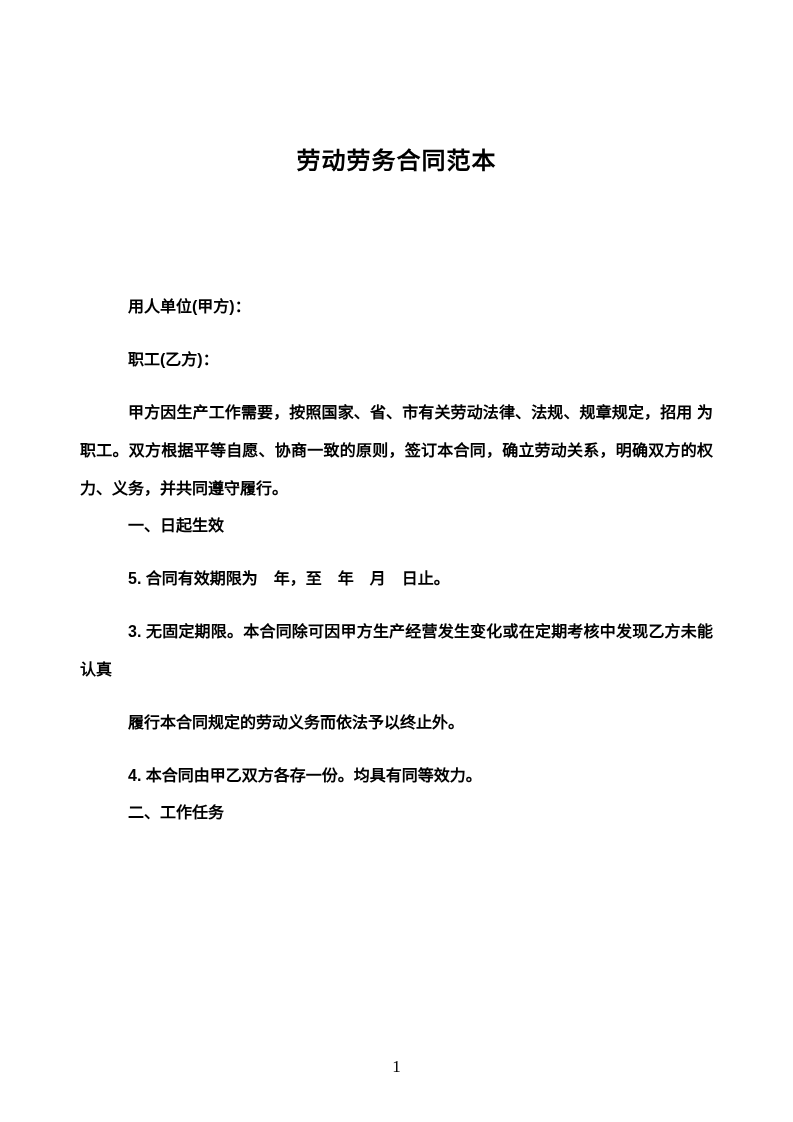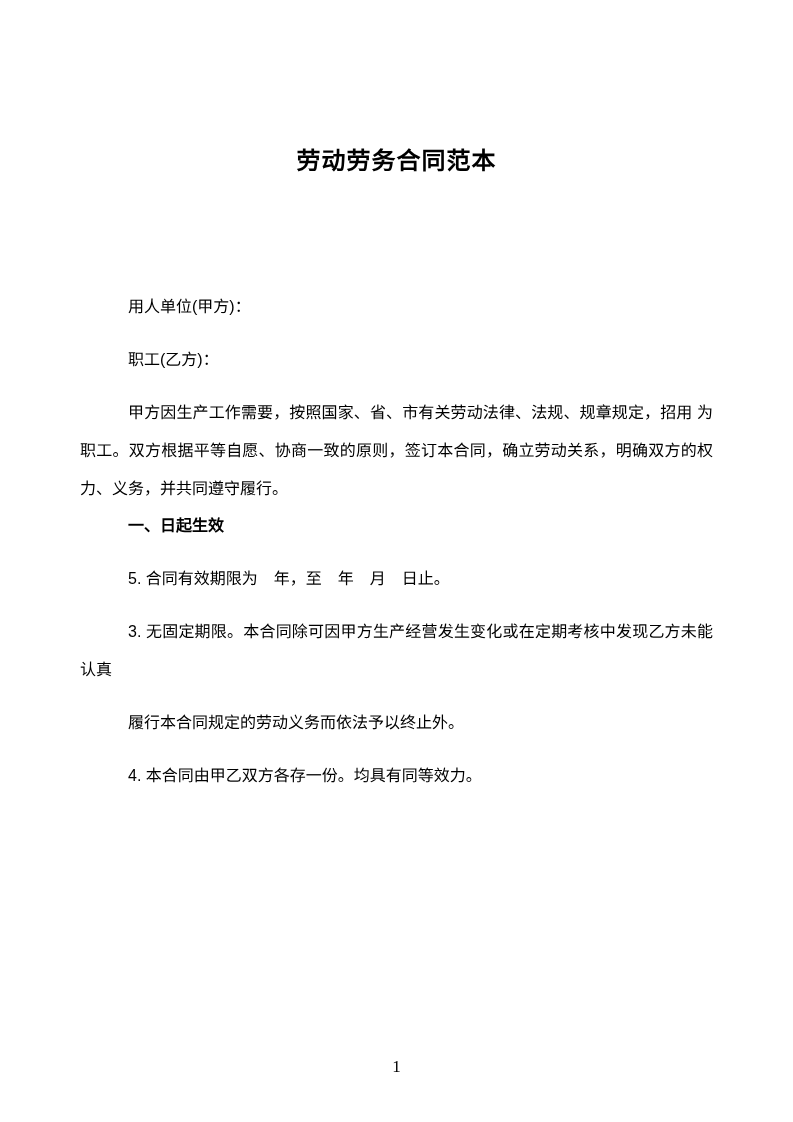--- a/index.html
+++ b/index.html
@@ -27,23 +27,24 @@
     line-height: 46px;
     margin: 0 0 104px 0;
     letter-spacing: 1px;
   }
   .para {
     line-height: 38px;
     margin: 0 0 15px 0;
     text-indent: 3em;
     text-align: justify;
     white-space: pre-wrap;
+    font-weight: bold;
   }
   .label {
-    font-weight: normal;
+    font-weight: bold;
   }
   .heading {
     font-weight: bold;
     margin-top: -16px;
   }
   .page-footer {
     position: absolute;
     top: 1042px;
     left: 0;
     right: 0;
@@ -71,17 +72,18 @@
 
 
   <p class="para">5. 合同有效期限为　年，至　年　月　日止。</p>
 
   <p class="para">3. 无固定期限。本合同除可因甲方生产经营发生变化或在定期考核中发现乙方未能认真</p>
 
   <p class="para">履行本合同规定的劳动义务而依法予以终止外。</p>
 
   <p class="para">4. 本合同由甲乙双方各存一份。均具有同等效力。</p>
 
+  <p class="para heading">二、工作任务</p>
 
 
   <div class="page-footer">1</div>
 
 </div>
 
 </body></html>

